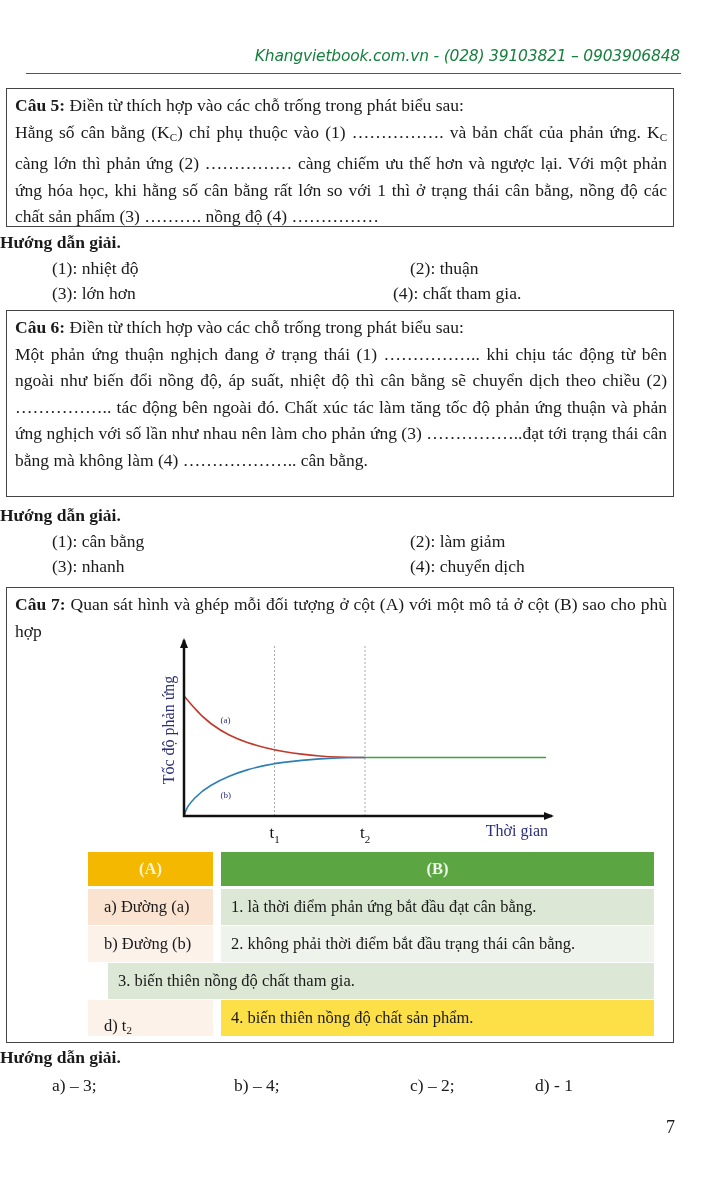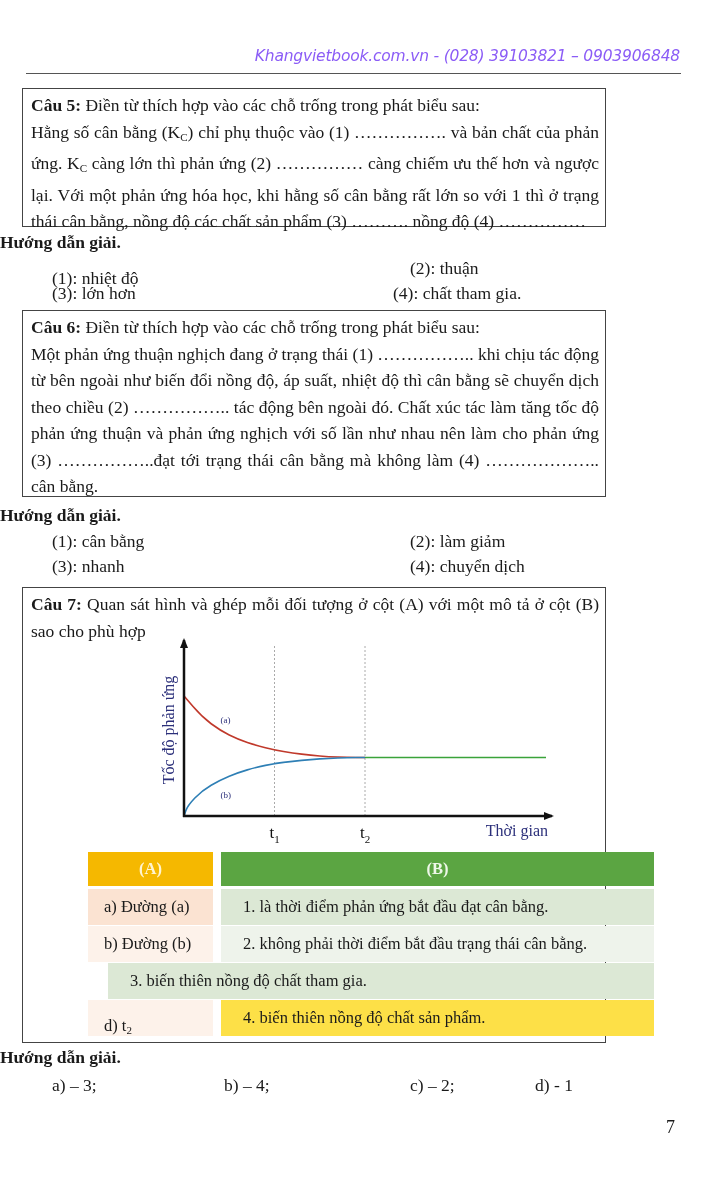--- a/index.html
+++ b/index.html
@@ -1,53 +1,53 @@
 <!DOCTYPE html>
 <html><head>
 <meta charset="utf-8">
 <style>
   * { box-sizing: border-box; margin: 0; padding: 0; }
   html, body { width: 708px; height: 1200px; background: #ffffff; overflow: hidden; }
   body { position: relative; font-family: "Liberation Serif", serif; color: #1a1a1a; font-size: 17.5px; }
   .header-line {
     position: absolute; left: 238px; top: 47px; width: 442px;
-    font-family: "DejaVu Sans", sans-serif; font-style: italic; font-size: 15.5px; color: #8b5cf6;
+    font-family: "DejaVu Sans", sans-serif; font-style: italic; font-size: 15.5px; color: #15803d;
     text-align: right; letter-spacing: -0.2px;
   }
   .header-rule { position: absolute; left: 26px; top: 73px; width: 655px; height: 1px; background: #555; }
   .qbox {
-    position: absolute; left: 22px; width: 584px; border: 1.5px solid #444;
+    position: absolute; left: 6px; width: 668px; border: 1.5px solid #444;
     padding: 3px 6px 2px 8px; line-height: 26.5px; text-align: justify;
   }
   .qbox p { margin: 0; }
   .qlabel { font-weight: bold; }
   .guide-title { position: absolute; left: 0; width: 708px; text-align: left; font-weight: bold; font-size: 17.5px; }
   .ans-row { position: absolute; font-size: 17.5px; }
   sub { font-size: 11px; vertical-align: -3px; }
   .chart { position: absolute; left: 150px; top: 630px; width: 420px; height: 222px; }
   .matchtable { position: absolute; left: 88px; top: 852px; width: 566px; }
   .mrow { display: flex; height: 36px; margin-bottom: 1px; }
   .mcell-a { width: 125px; padding-left: 16px; display: flex; align-items: center; font-size: 16.5px; }
-  .mcell-b { flex: 1; margin-left: 8px; padding-left: 22px; display: flex; align-items: center; font-size: 16.5px; }
+  .mcell-b { flex: 1; margin-left: 8px; padding-left: 10px; display: flex; align-items: center; font-size: 16.5px; }
   .hdr-a { background: #f5b800; color: #fff4d0; justify-content: center; padding-left: 0; font-weight: bold; height: 34px; }
   .hdr-b { background: #5ba542; color: #eef7e8; justify-content: center; padding-left: 0; font-weight: bold; height: 34px; }
   .page-number { position: absolute; left: 666px; top: 1117px; font-size: 18px; }
 </style>
 </head>
 <body>
 
 <div class="header-line">Khangvietbook.com.vn - (028) 39103821 – 0903906848</div>
 <div class="header-rule"></div>
 
 <div class="qbox" style="top:88px; height:139px;">
   <p><span class="qlabel">Câu 5:</span><span> Điền từ thích hợp vào các chỗ trống trong phát biểu sau:</span></p>
   <p><span>Hằng số cân bằng (K</span><sub>C</sub><span>) chỉ phụ thuộc vào (1) ……………. và bản chất của phản ứng. K</span><sub>C</sub><span> càng lớn thì phản ứng (2) …………… càng chiếm ưu thế hơn và ngược lại. Với một phản ứng hóa học, khi hằng số cân bằng rất lớn so với 1 thì ở trạng thái cân bằng, nồng độ các chất sản phẩm (3) ………. nồng độ (4) ……………</span></p>
 </div>
 <div class="guide-title" style="top:232px;">Hướng dẫn giải.</div>
-<div class="ans-row" style="left:52px; top:268px;">(1): nhiệt độ</div>
+<div class="ans-row" style="left:52px; top:258px;">(1): nhiệt độ</div>
 <div class="ans-row" style="left:410px; top:258px;">(2): thuận</div>
 <div class="ans-row" style="left:52px; top:283px;">(3): lớn hơn</div>
 <div class="ans-row" style="left:393px; top:283px;">(4): chất tham gia.</div>
 
 <div class="qbox" style="top:310px; height:187px;">
   <p><span class="qlabel">Câu 6:</span><span> Điền từ thích hợp vào các chỗ trống trong phát biểu sau:</span></p>
   <p>Một phản ứng thuận nghịch đang ở trạng thái (1) …………….. khi chịu tác động từ bên ngoài như biến đổi nồng độ, áp suất, nhiệt độ thì cân bằng sẽ chuyển dịch theo chiều (2) …………….. tác động bên ngoài đó. Chất xúc tác làm tăng tốc độ phản ứng thuận và phản ứng nghịch với số lần như nhau nên làm cho phản ứng (3) ……………..đạt tới trạng thái cân bằng mà không làm (4) ……………….. cân bằng.</p>
 </div>
 <div class="guide-title" style="top:505px;">Hướng dẫn giải.</div>
 <div class="ans-row" style="left:52px; top:531px;">(1): cân bằng</div>
@@ -114,17 +114,17 @@
           <span>d) t</span>
           <sub>2</sub>
         </div>
         <div class="mcell-b" style="background: #fde047;">4. biến thiên nồng độ chất sản phẩm.</div>
       </div>
     </div>
 </div>
 
 <div class="guide-title" style="top:1047px;">Hướng dẫn giải.</div>
 <div class="ans-row" style="left:52px; top:1075px;">a) – 3;</div>
-<div class="ans-row" style="left:224px; top:1075px;">b) – 4;</div>
+<div class="ans-row" style="left:234px; top:1075px;">b) – 4;</div>
 <div class="ans-row" style="left:410px; top:1075px;">c) – 2;</div>
 <div class="ans-row" style="left:535px; top:1075px;">d) - 1</div>
 
 <div class="page-number">7</div>
 
 </body></html>

